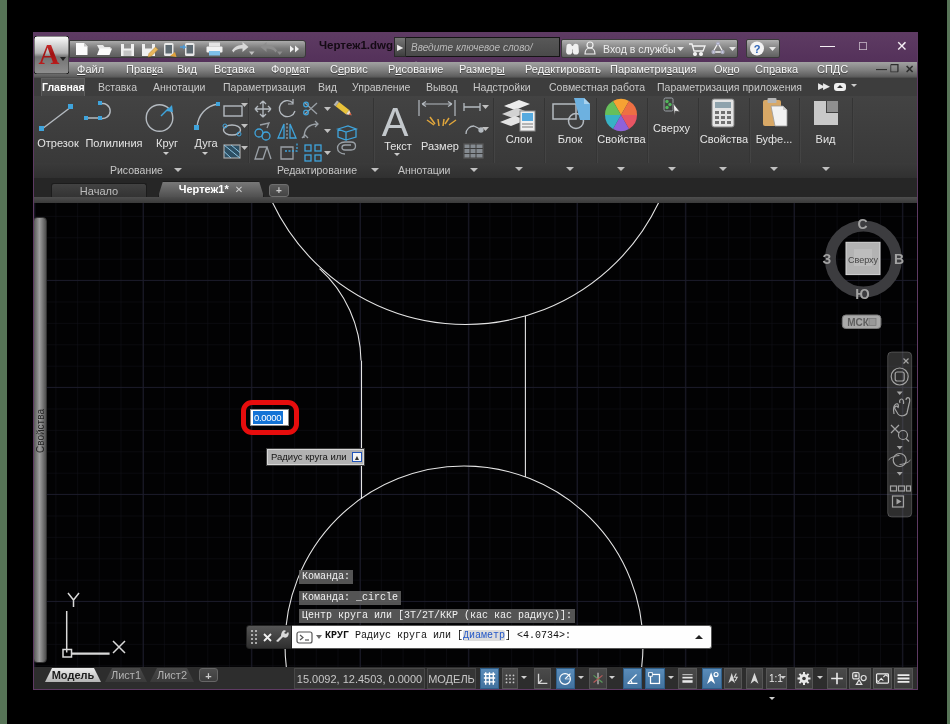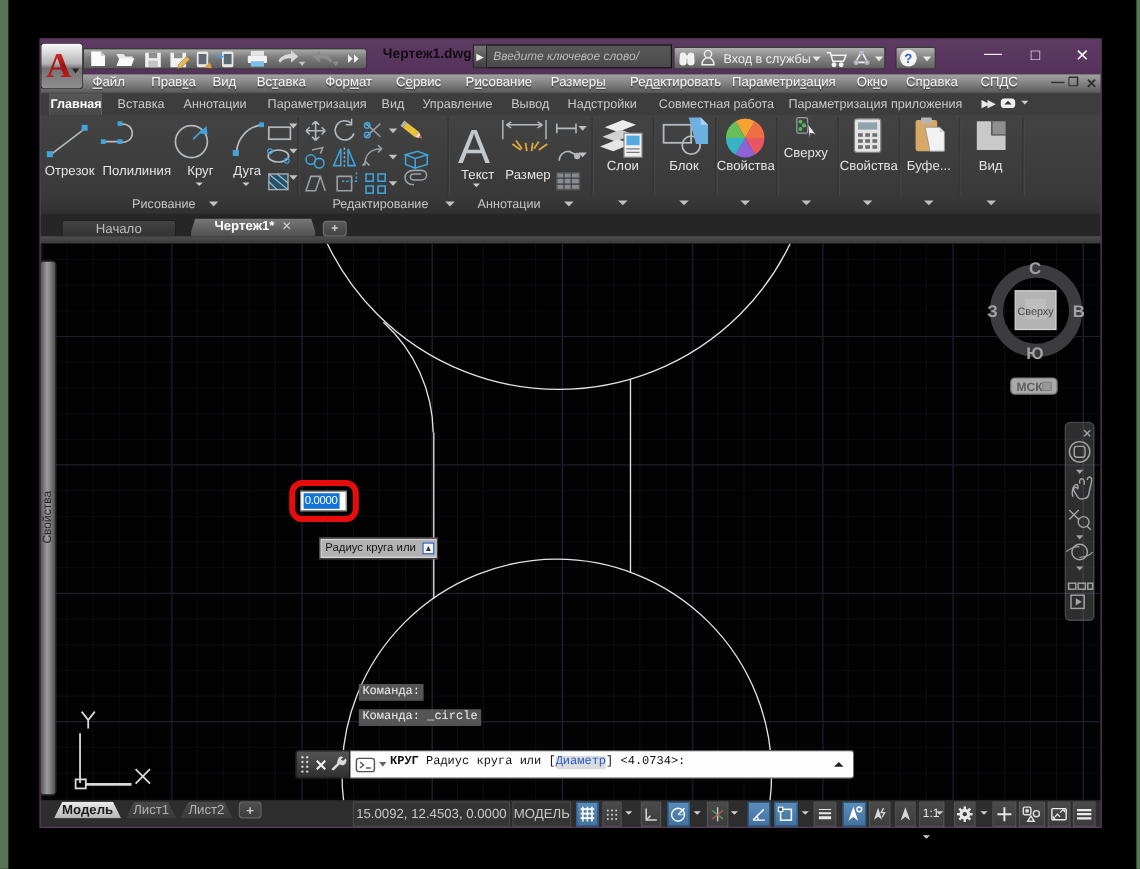--- a/index.html
+++ b/index.html
@@ -486,20 +486,21 @@
 <div id="propbar">
         <span>Свойства</span>
       </div>
 <div id="redring"></div>
 <div id="inputbox">
         <div id="inputsel">0.0000</div>
       </div>
 <div id="tooltip">Радиус круга или<span class="tabico">▲</span></div>
 <div class="chip" style="left:265px;top:367px;">Команда:</div>
 <div class="chip" style="left:265px;top:387.5px;">Команда: _circle</div>
+<div class="chip" style="left:265px;top:406px;">Центр круга или [3Т/2Т/ККР (кас кас радиус)]:</div>
 <div id="cmdbar">
 <div id="cmdleft">
  <svg width="46" height="24" viewBox="0 0 46 24">
   <g fill="#cfcfcf">
               <circle cx="5" cy="5" r="1"></circle>
               <circle cx="9" cy="5" r="1"></circle>
               <circle cx="5" cy="9" r="1"></circle>
               <circle cx="9" cy="9" r="1"></circle>
               <circle cx="5" cy="13" r="1"></circle>
               <circle cx="9" cy="13" r="1"></circle>

